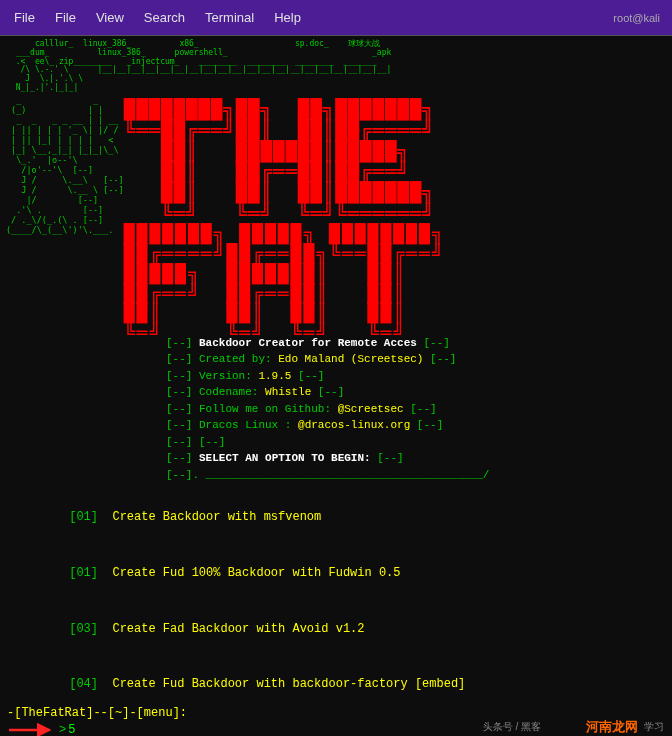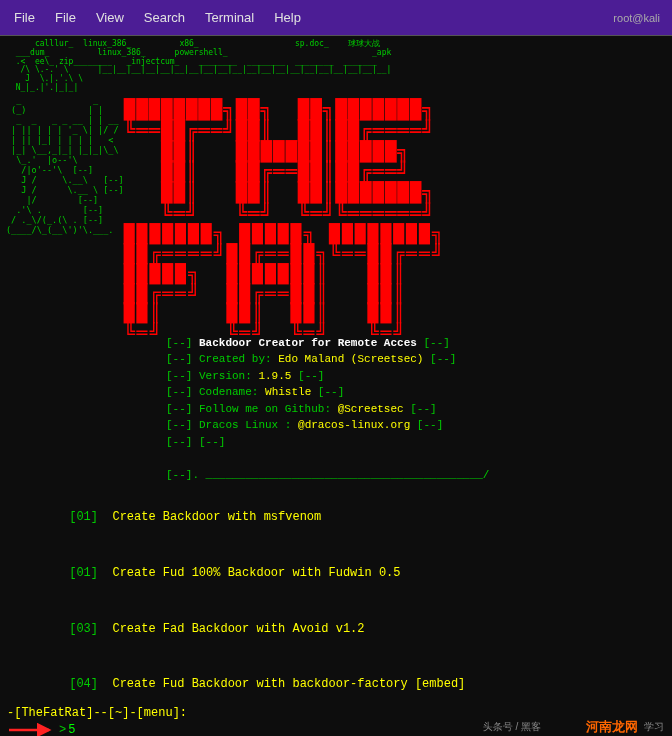--- a/index.html
+++ b/index.html
@@ -133,21 +133,21 @@
 
   <div style="margin-left: 160px; margin-top: -10px;">
     <div style="font-size:11px; line-height:1.5;">
       <span style="color:#00cc00;">[--]   <strong style="color:#ffffff;">Backdoor Creator for Remote Acces</strong>   [--]</span><br>
       <span style="color:#00cc00;">[--]   Created by: <span style="color:#ffff00;">Edo Maland (Screetsec)</span>  [--]</span><br>
       <span style="color:#00cc00;">[--]            Version: <span style="color:#ffff00;">1.9.5</span>             [--]</span><br>
       <span style="color:#00cc00;">[--]          Codename: <span style="color:#ffff00;">Whistle</span>           [--]</span><br>
       <span style="color:#00cc00;">[--]   Follow me on Github: <span style="color:#ffff00;">@Screetsec</span>   [--]</span><br>
       <span style="color:#00cc00;">[--]   Dracos Linux : <span style="color:#ffff00;">@dracos-linux.org</span>  [--]</span><br>
       <span style="color:#00cc00;">[--]                                      [--]</span><br>
-      <br>
+      <span style="color:#00cc00;">[--]       <strong style="color:#ffffff;">SELECT AN OPTION TO BEGIN:</strong>    [--]</span><br>
       <span style="color:#00cc00;">[--]. __________________________________________/</span>
     </div>
   </div>
 
   <div class="menu-options" style="margin-top:6px;">
 
     <div class="menu-line green">
       <span style="color:#00cc00;">[01]  </span><span style="color:#ffff00;">Create Backdoor with msfvenom</span>
     </div>
     <div class="menu-line green">

